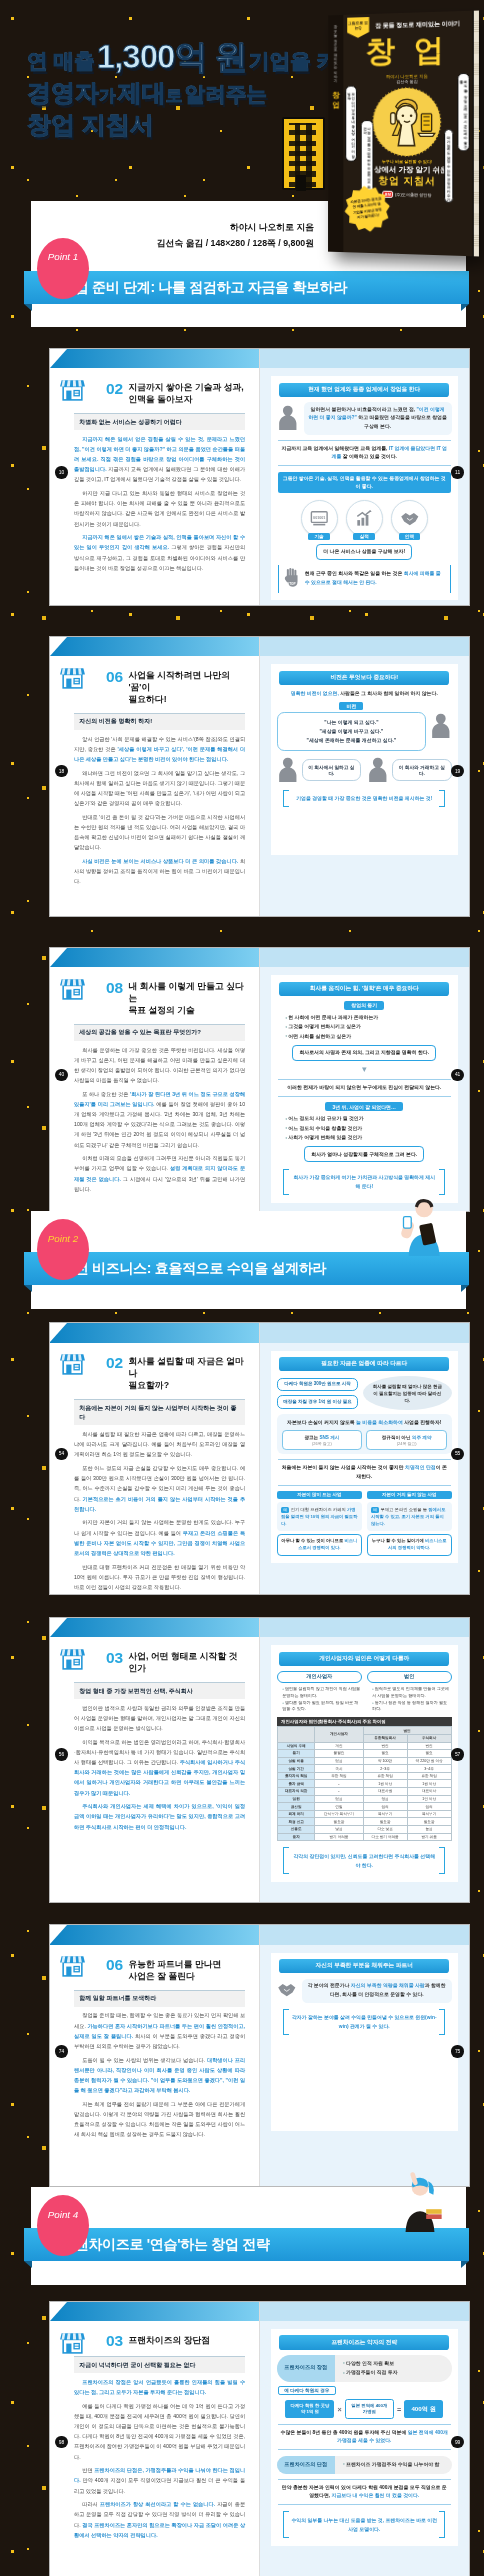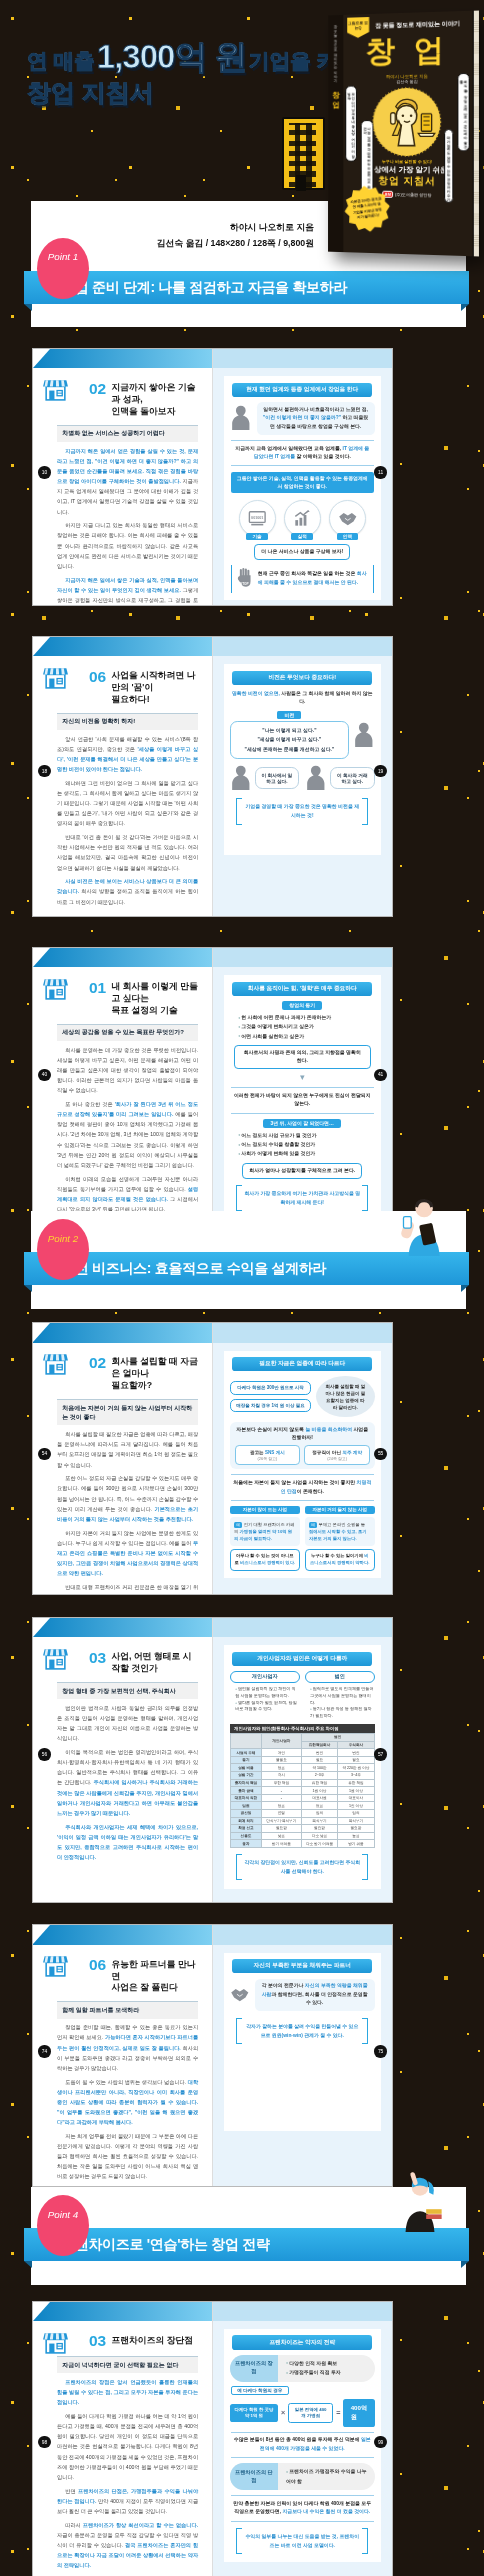--- a/index.html
+++ b/index.html
@@ -82,21 +82,21 @@
   .p-oval.ylw { color:#ffd232; }
   .p-banner { position:absolute; left:24px; right:15.5px; top:41px; height:33px; z-index:2;
     background:linear-gradient(180deg,#36b6ec,#1e96d8); color:#fff; font-size:14px; font-weight:700;
     display:flex; align-items:center; padding-left:37px; letter-spacing:-0.3px; }
   .p-banner::after { content:""; position:absolute; right:0; bottom:-7.2px; border-top:7.2px solid #11618f; border-right:8.2px solid transparent; }
   .p-banner::before { content:""; position:absolute; left:0; bottom:-7.2px; border-top:7.2px solid #11618f; border-left:8.2px solid transparent; }
   .p-illus { position:absolute; right:33px; top:-17.5px; z-index:4; }
 
   
   .dark-zone { position:relative; }
-  .spread { width:361px; margin-left:32px; background:#fff; border:0.5px solid #b9b9b9; display:flex; overflow:hidden; position:relative; }
+  .spread { width:421px; margin-left:49px; background:#fff; border:0.5px solid #b9b9b9; display:flex; overflow:hidden; position:relative; }
   .pg { width:50%; position:relative; }
   .pg-l { border-right:0.5px solid #ddd; padding:0 13.4px 5.2px 24px; }
   .pg-r { background:#e8f3fb; padding:0 7.2px 6.2px; }
   .strip { height:19.6px; margin:0 -13.4px 0 -24px; background:linear-gradient(90deg,#0d83c4,#7fd0f2); position:relative; }
   .strip::before { content:""; position:absolute; left:0; top:0; border-left:17.5px solid #fff; border-bottom:19.6px solid transparent; height:0; }
   .strip-r { height:19.6px; margin:0 -7.2px; background:#bfe2f4; }
   .shopwrap { position:absolute; left:9.3px; top:27px; }
   .chapter { display:flex; gap:5.2px; margin:12.4px 0 7.2px 32px; align-items:flex-start; }
   .ch-num { color:#29a8e0; font-size:15.5px; font-weight:700; line-height:1; }
   .ch-title { font-size:8.8px; font-weight:700; color:#151515; line-height:1.35; padding-top:1.5px; }
@@ -187,20 +187,21 @@
     font-weight:700; text-align:center; padding:1.5px; }
   .tt-col ul { list-style:none; font-size:4.1px; color:#333; margin:3.1px 1px 0 5.2px; line-height:1.65; }
   .tt-col ul li::before { content:"● "; color:#9bb; font-size:3.1px; }
 </style>
 </head>
 <body>
 
 <div class="hero">
   <div class="hero-text">
     <div class="row"><span class="t-md">연 매출</span> <span class="t-xl">1,300억 원</span> <span class="t-md">기업을 키워낸</span></div>
+    <div class="row"><span class="t-lg">경영자</span><span class="t-sm">가</span> <span class="t-lg">제대</span><span class="t-sm">로</span> <span class="t-md">알려주는</span></div>
     <div class="row"><span class="t-lg">창업 지침서</span></div>
   </div>
   <div class="bldg"></div>
 
   <div class="book3d">
     <div class="spine">
       <span class="sp-series">잠 못들 정도로 재미있는 이야기</span>
       <span class="sp-title">창업</span>
     </div>
     <div class="cover">
@@ -396,21 +397,21 @@
         <div class="strip"></div>
         <div class="shopwrap"><svg width="27" height="26" viewBox="0 0 52 50">
             <rect x="8" y="20" width="36" height="26" fill="#fff" stroke="#2196d8" stroke-width="3"></rect>
             <path d="M5 8h42l3 12H2z" fill="#2196d8"></path>
             <path d="M7 8h5l-2 12H5zM17 8h5l-1 12h-6zM27 8h5l1 12h-6zM37 8h5l2 12h-6z" fill="#fff" opacity=".85"></path>
             <rect x="14" y="28" width="10" height="18" fill="#2196d8"></rect>
             <rect x="29" y="28" width="10" height="10" fill="none" stroke="#2196d8" stroke-width="2.5"></rect>
             <line x1="29" y1="33" x2="39" y2="33" stroke="#2196d8" stroke-width="2"></line>
           </svg></div>
         <div class="chapter">
-          <div class="ch-num">01</div>
+          <div class="ch-num">08</div>
           <div class="ch-title">내 회사를 이렇게 만들고 싶다는<br>목표 설정의 기술</div>
         </div>
         <div class="sec-head">세상의 공감을 얻을 수 있는 목표란 무엇인가?</div>
         <div class="para">회사를 운영하는 데 가장 중요한 것은 뚜렷한 비전입니다. 세상을 어떻게 바꾸고 싶은지, 어떤 문제를 해결하고 어떤 미래를 만들고 싶은지에 대한 생각이 창업의 출발점이 되어야 합니다. 이러한 근본적인 의지가 없다면 사람들의 마음을 움직일 수 없습니다.</div>
         <div class="para">또 하나 중요한 것은 <span class="hl">'회사가 잘 된다면 3년 뒤 어느 정도 규모로 성장해 있을지'를 미리 그려보는 일입니다.</span> 예를 들어 창업 첫해에 평판이 좋아 10개 업체와 계약했다고 가정해 봅시다. '2년 차에는 30개 업체, 3년 차에는 100개 업체와 계약할 수 있겠다'라는 식으로 그려보는 것도 좋습니다. 이렇게 하면 '3년 뒤에는 연간 20억 원 정도의 이익이 예상되니 사무실을 더 넓혀도 되겠구나' 같은 구체적인 비전을 그리기 쉽습니다.</div>
         <div class="para">이처럼 미래의 모습을 선명하게 그려두면 자신뿐 아니라 직원들도 동기부여를 가지고 업무에 임할 수 있습니다. <span class="hl">설령 계획대로 되지 않더라도 문제될 것은 없습니다.</span> 그 시점에서 다시 '앞으로의 3년' 뒤를 고민해 나가면 됩니다.</div>
         <div class="pagedot l">40</div>
       </div>
       <div class="pg pg-r">
         <div class="strip-r"></div>

